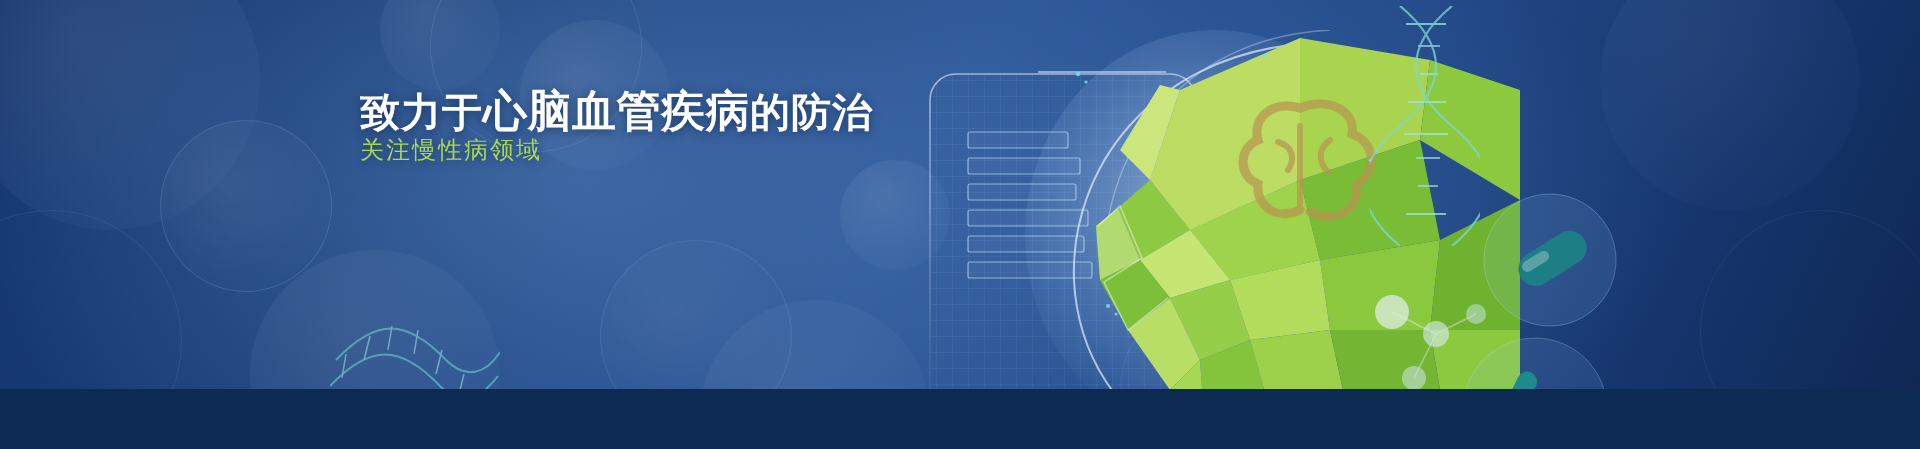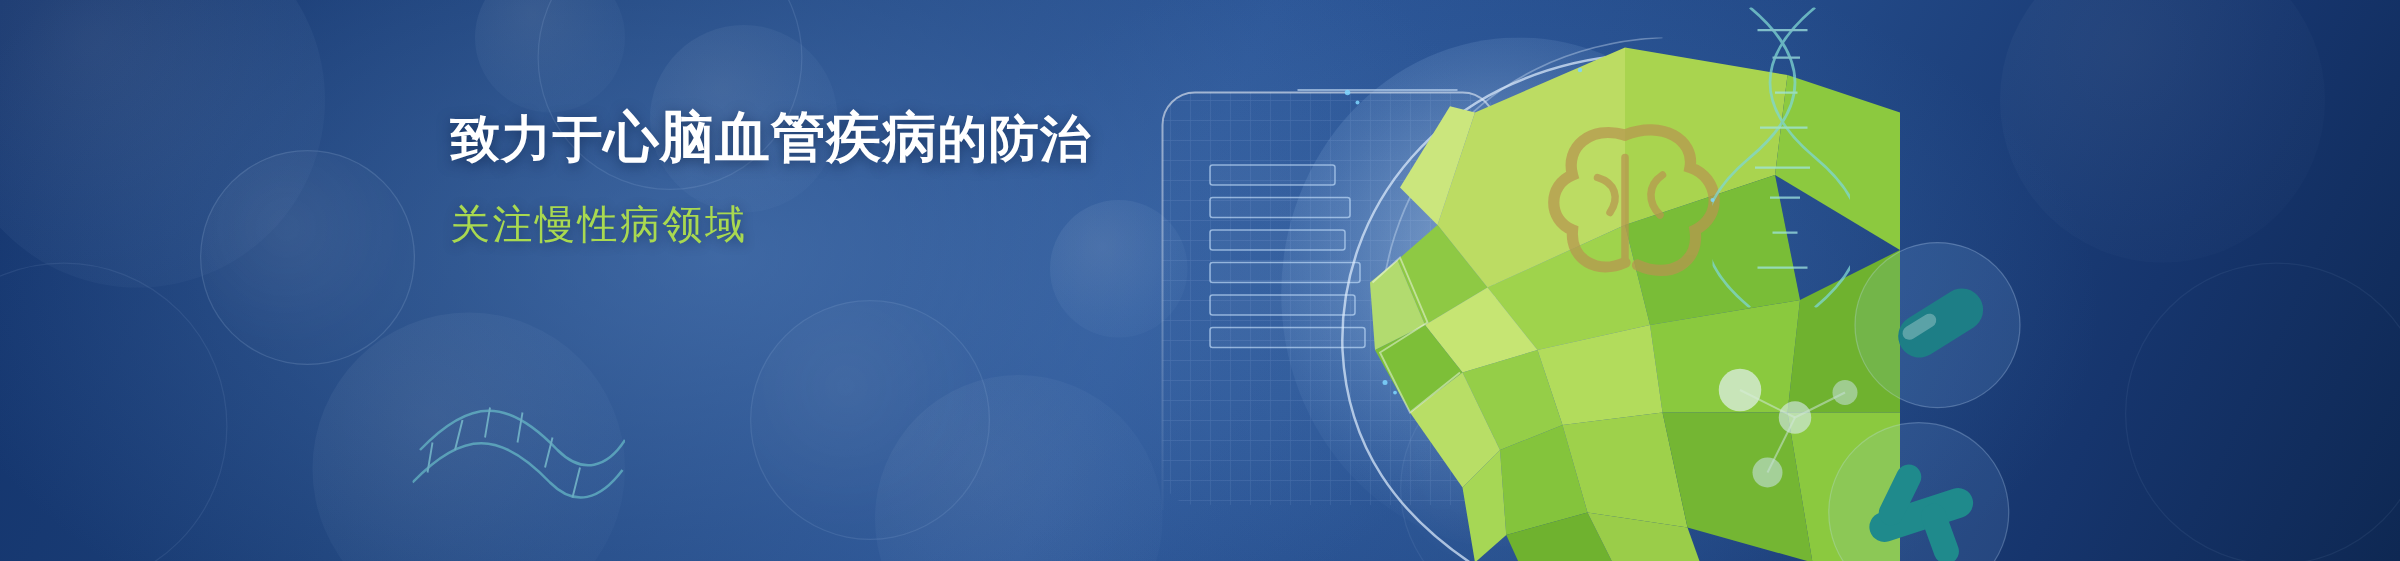--- a/index.html
+++ b/index.html
@@ -1,21 +1,21 @@
 <!DOCTYPE html>
 <html lang="zh"><head>
 <meta charset="utf-8">
 <title>Banner</title>
 <style>
   html,body{margin:0;padding:0;background:#0d2a52;}
   body{font-family:"Liberation Sans","DejaVu Sans",sans-serif;}
 
   .banner{
     position:relative;
-    width:1920px;height:449px;
+    width:1920px;height:389px;
     overflow:hidden;
     background:
       radial-gradient(ellipse 900px 520px at 30% 46%, rgba(86,130,190,0.55) 0%, rgba(70,112,172,0.30) 42%, rgba(30,66,130,0.0) 72%),
       radial-gradient(ellipse 700px 420px at 62% 55%, rgba(70,120,185,0.40) 0%, rgba(40,80,150,0.0) 70%),
       linear-gradient(115deg,#12326b 0%,#1c4078 22%,#2b5596 48%,#234a88 68%,#16356d 86%,#0e2853 100%);
   }
 
   
   .bokeh{position:absolute;border-radius:50%;pointer-events:none;}
   .bokeh.fill{background:radial-gradient(circle at 38% 34%, rgba(255,255,255,0.16) 0%, rgba(190,220,255,0.09) 55%, rgba(160,200,255,0.02) 100%);}
@@ -24,22 +24,22 @@
 
   
   .copy{position:absolute;left:360px;top:86px;width:520px;}
   .headline{
     font-size:40px;line-height:1.12;font-weight:700;color:#ffffff;
     letter-spacing:1px;white-space:nowrap;
     text-shadow:0 2px 10px rgba(5,24,58,0.55);
   }
   .headline .hl-strong{font-size:44px;letter-spacing:0.5px;}
   .subhead{
-    margin-top:26px;
-    font-size:32px;line-height:1.18;font-weight:500;
+    margin-top:1px;
+    font-size:24px;line-height:1.18;font-weight:500;
     color:#a9d950;letter-spacing:2px;white-space:nowrap;
     text-shadow:0 2px 9px rgba(5,24,58,0.45);
   }
   .tagline{
     margin-top:24px;
     font-size:12.5px;line-height:1.5;font-weight:700;color:#ffffff;
     letter-spacing:0.4px;white-space:nowrap;
     text-shadow:0 1px 5px rgba(5,24,58,0.6);
   }
 

